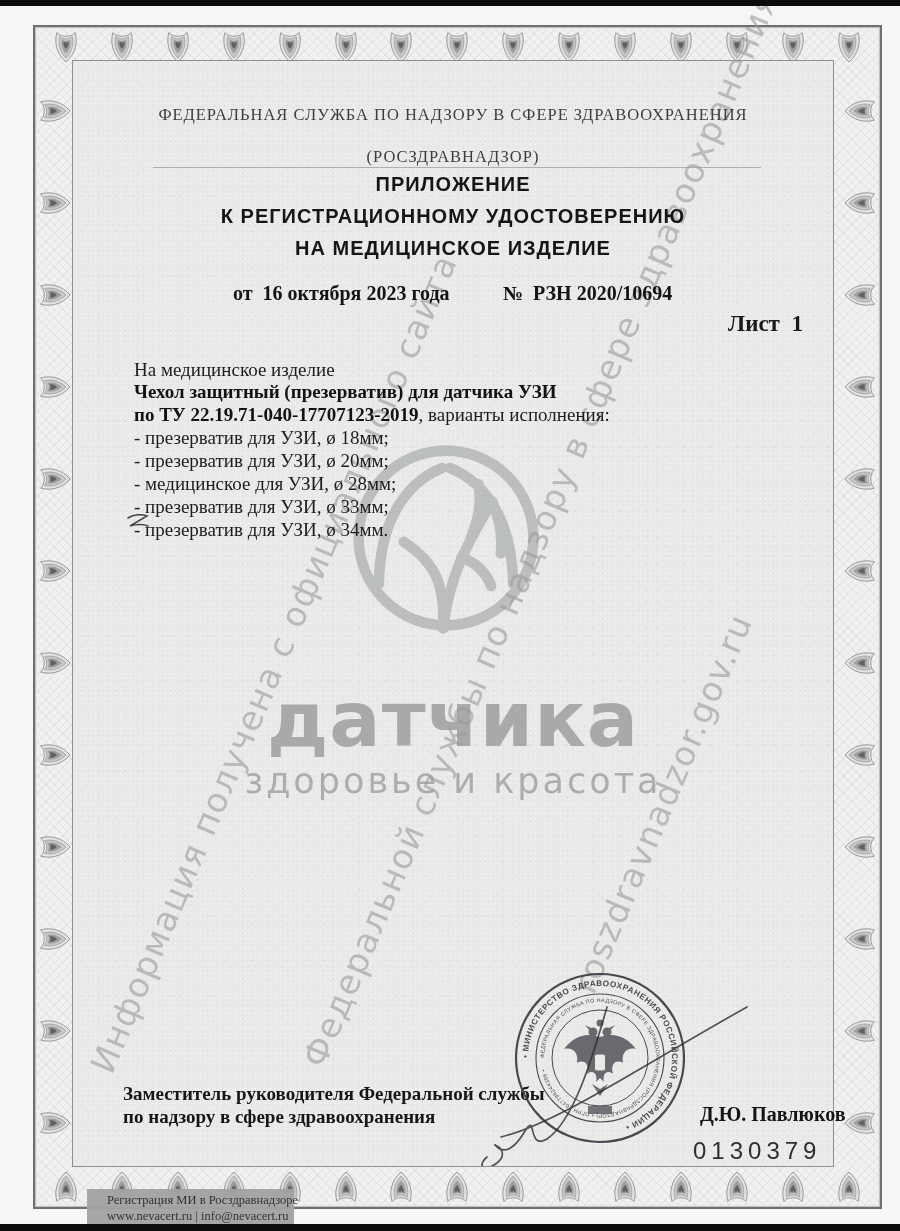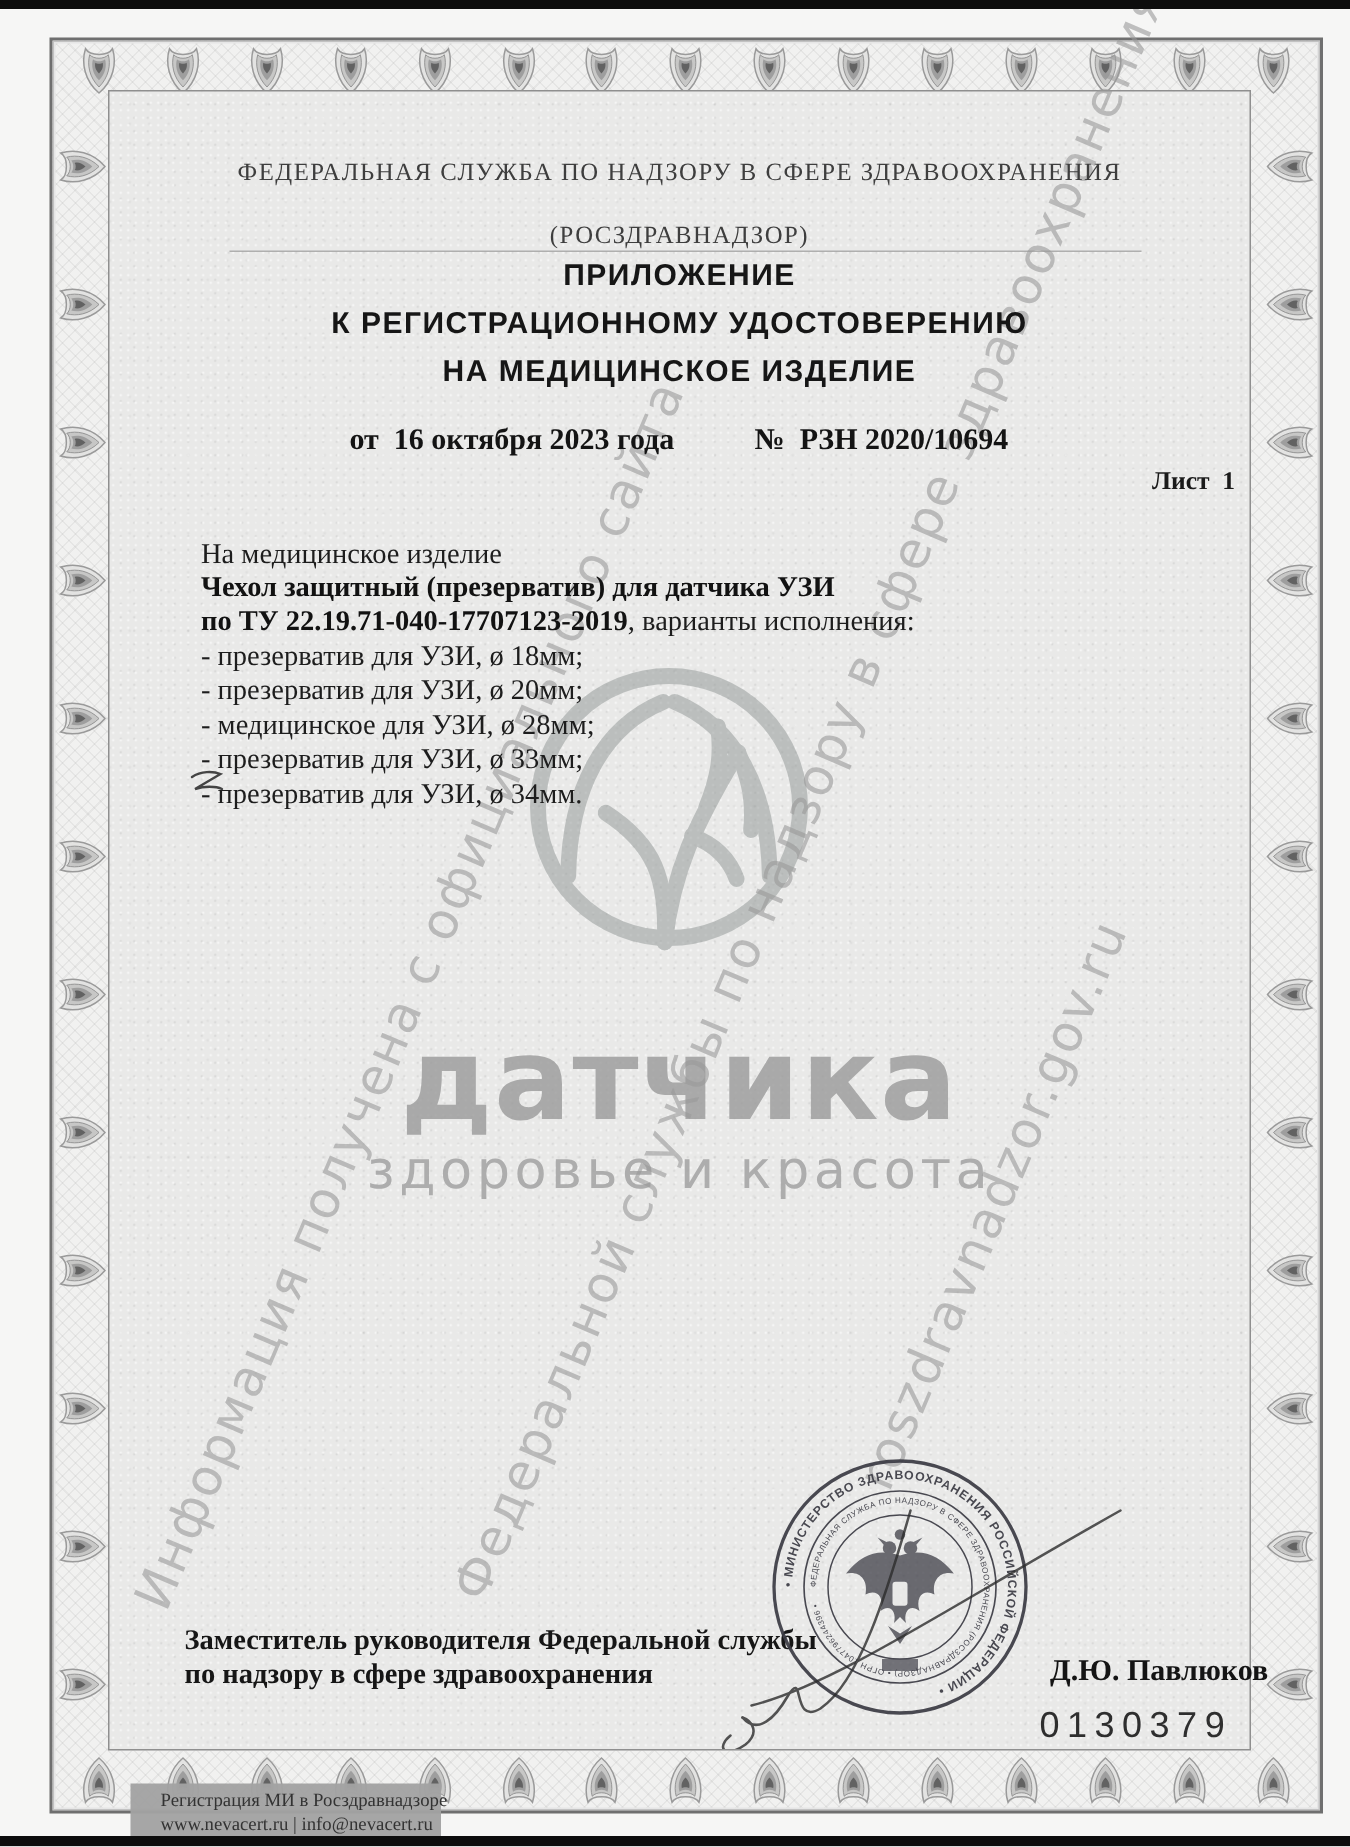--- a/index.html
+++ b/index.html
@@ -36,21 +36,21 @@
          background-position:0 0, 3px 4px, 7px 2px;}
   .abs{position:absolute;}
   .ctr{left:0;right:0;text-align:center;}
 
   
   .org{font-size:16.5px;letter-spacing:1px;color:#3e3e3e;white-space:nowrap;z-index:5;}
   .sep{left:80px;width:608px;height:1px;background:#9b9b9b;opacity:.75;z-index:5;}
   .ttl{font-family:"Liberation Sans",sans-serif;font-weight:700;font-size:20px;
        letter-spacing:1px;color:#161616;white-space:nowrap;z-index:5;text-align:center;}
   .issue{font-weight:700;font-size:20px;color:#141414;white-space:nowrap;z-index:5;}
-  .sheet{font-weight:700;font-size:17px;color:#1a1a1a;z-index:5;margin-left:40px;}
+  .sheet{font-weight:700;font-size:23px;color:#1a1a1a;z-index:5;}
 
   
   .body-line{left:61px;font-size:19px;color:#1d1d1d;white-space:nowrap;z-index:5;}
   .b{font-weight:700;color:#121212;}
 
   
   .wm-diag{position:absolute;font-family:"DejaVu Sans",sans-serif;font-size:34px;line-height:40px;
        letter-spacing:1.5px;color:#9a9a9a;opacity:.6;white-space:nowrap;
        transform:rotate(-67deg);transform-origin:0 100%;z-index:3;}
   .brand{font-family:"DejaVu Sans",sans-serif;font-weight:700;font-size:76px;letter-spacing:1px;

